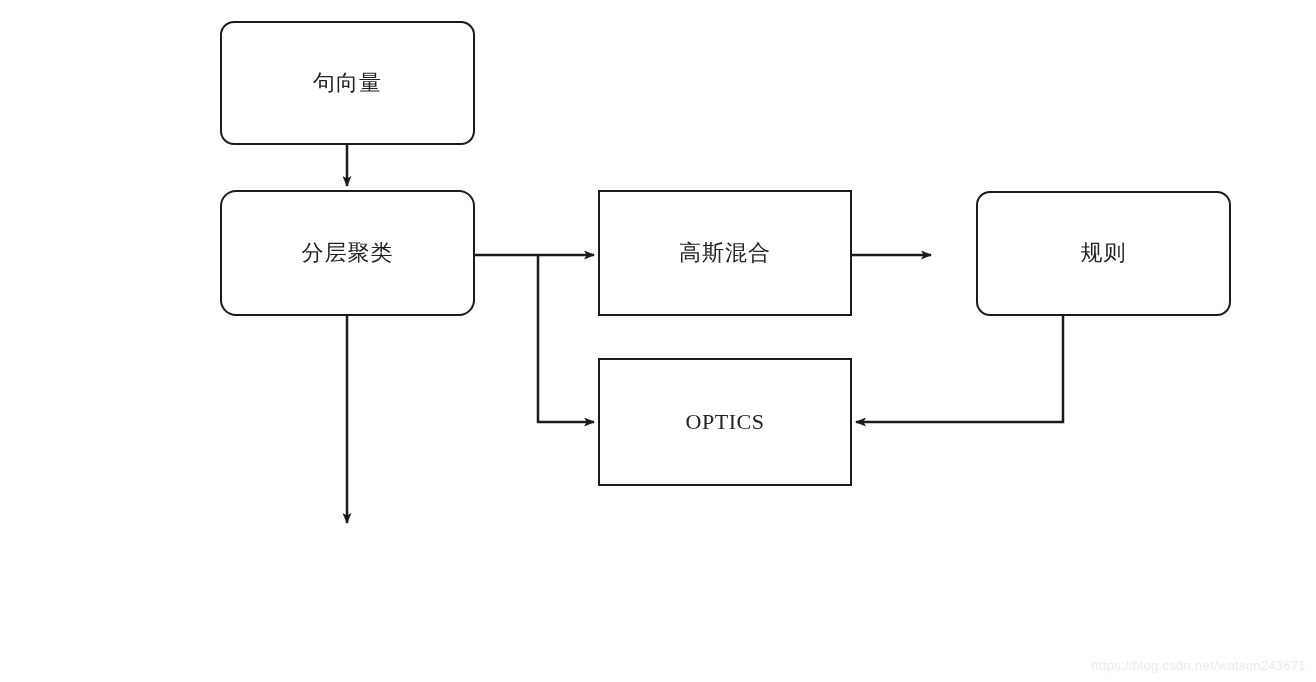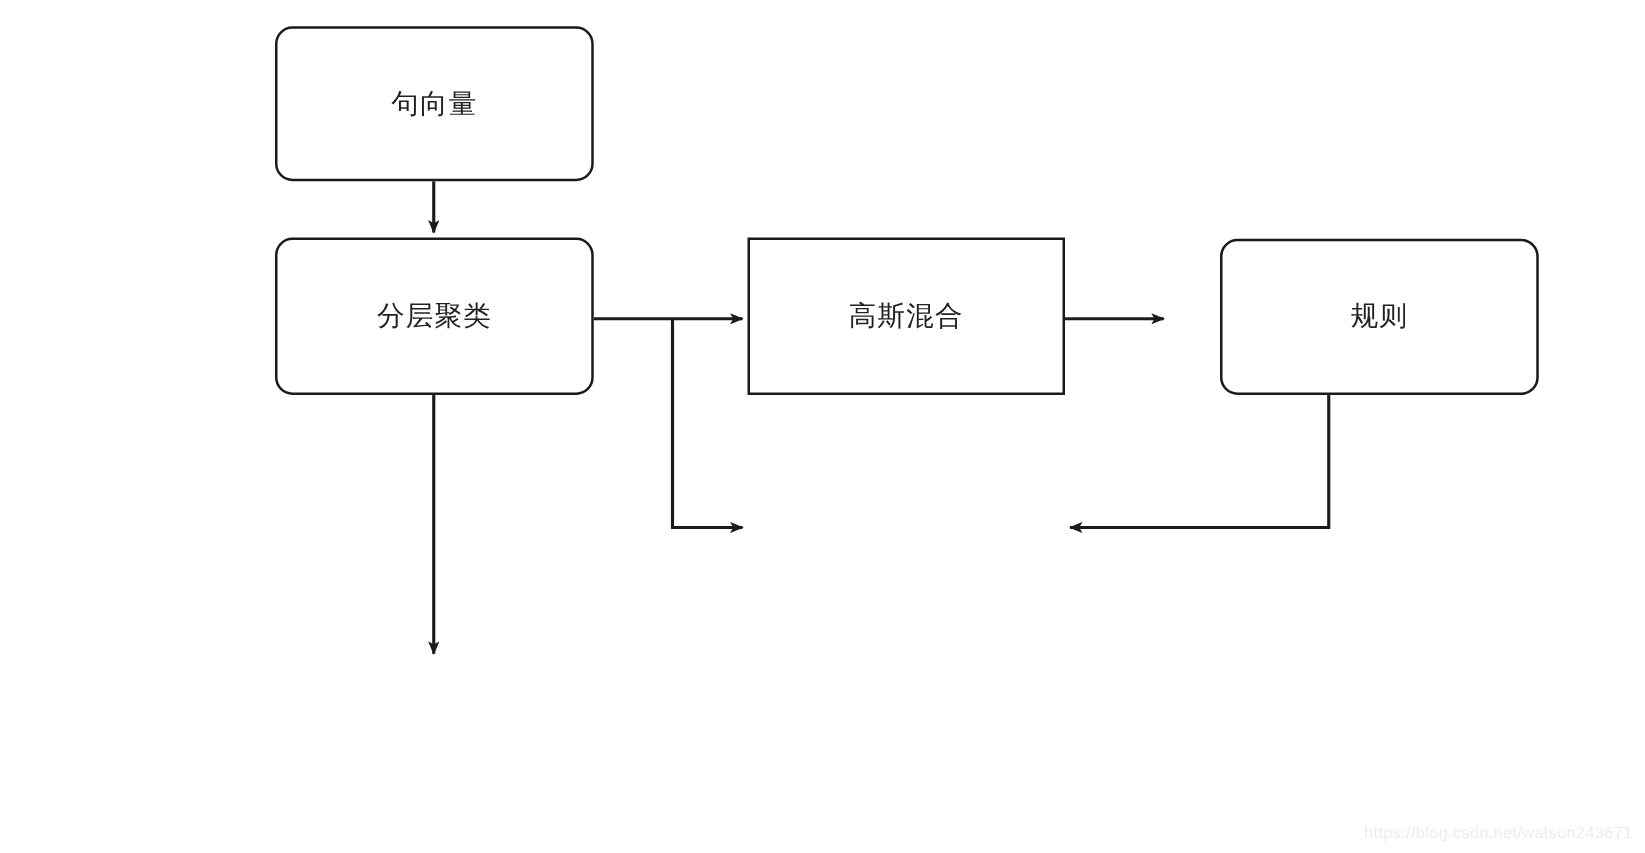--- a/index.html
+++ b/index.html
@@ -89,29 +89,32 @@
 
     <path d="M1063,316 L1063,422 L856,422" fill="none" stroke="#1b1b1b" stroke-width="2.5" marker-end="url(#arrowhead)"></path>
 
     <path d="M347,316 L347,523" fill="none" stroke="#1b1b1b" stroke-width="2.5" marker-end="url(#arrowhead)"></path>
   </svg>
 
   <div class="node rounded" style="left:220px; top:21px; width:255px; height:124px;">
     <span class="node-label">句向量</span>
   </div>
 
-  <div class="node rounded" style="left:220px; top:190px; width:255px; height:126px;">
+  <div class="node rounded" style="left:220px; top:190px; width:255px; height:126px;border-radius:16px;">
     <span class="node-label">分层聚类</span>
   </div>
 
   <div class="node sharp" style="left:598px; top:190px; width:254px; height:126px;">
     <span class="node-label">高斯混合</span>
   </div>
 
   <div class="node rounded" style="left:976px; top:191px; width:255px; height:125px;">
     <span class="node-label">规则</span>
   </div>
 
+  <div class="node sharp" style="left:598px; top:358px; width:254px; height:128px;">
+    <span class="node-label latin">OPTICS</span>
+  </div>
 
 
   <div class="watermark">https://blog.csdn.net/watson243671</div>
 
 </div>
 
 </body></html>

